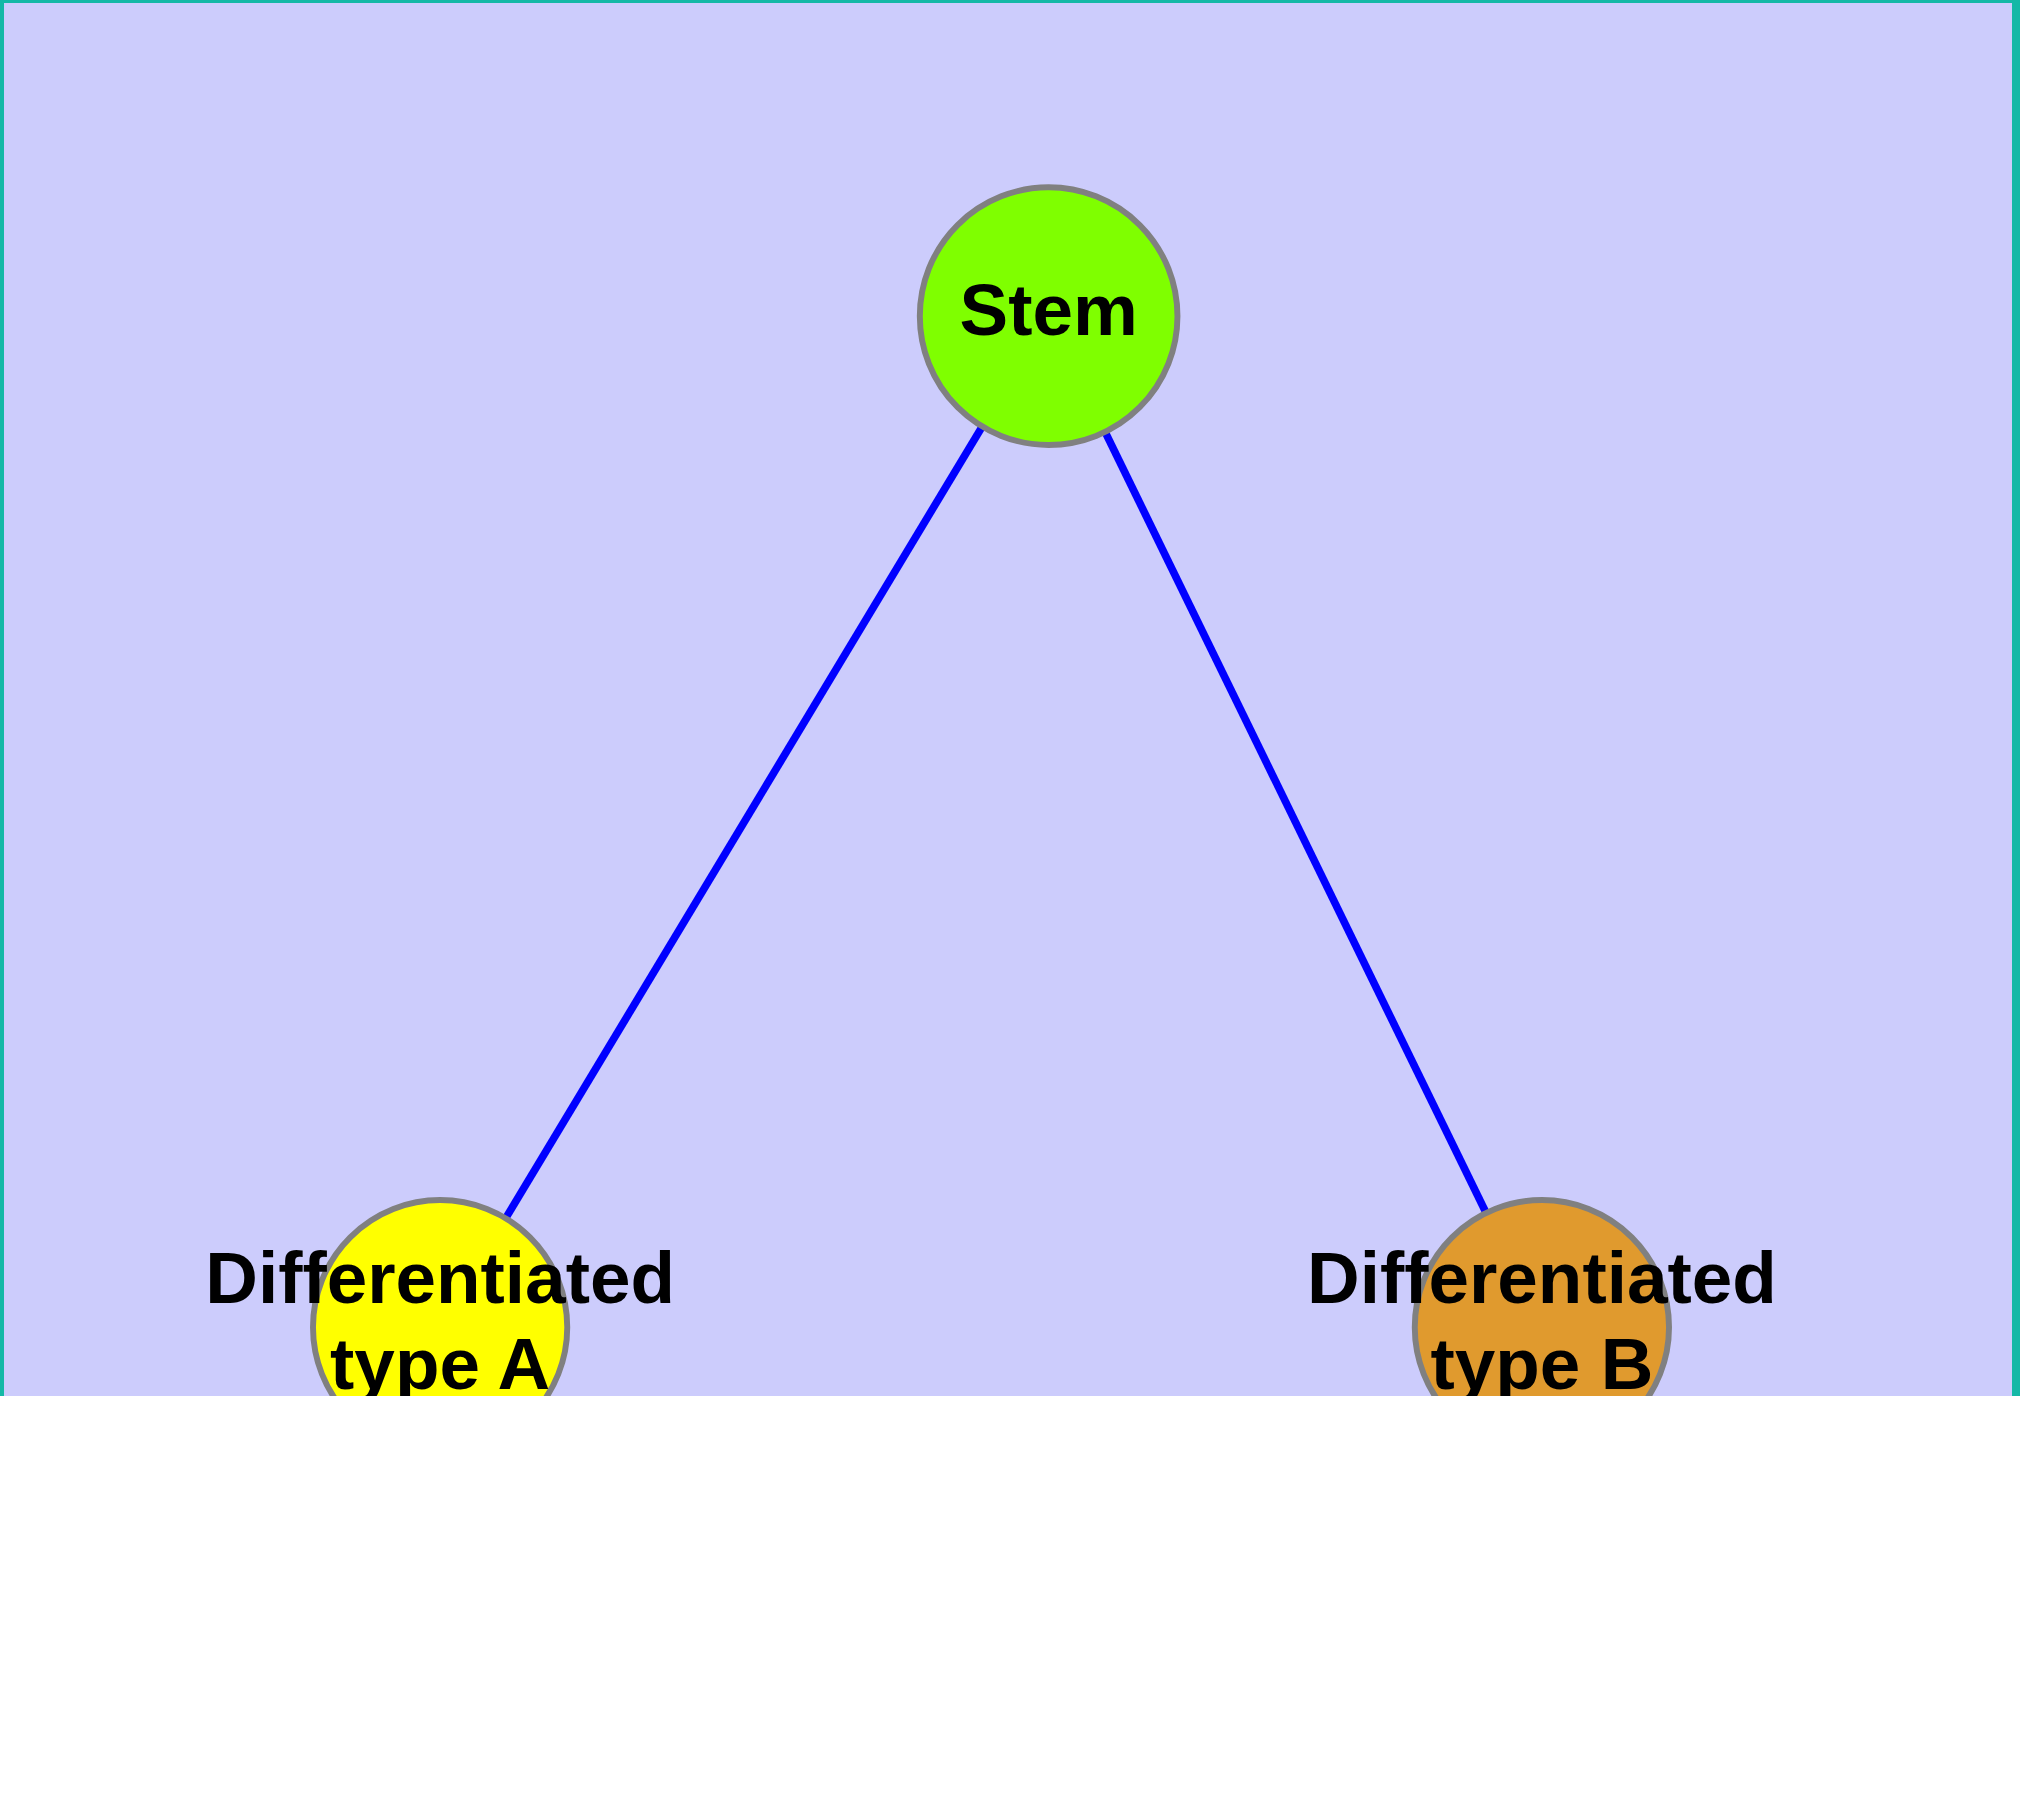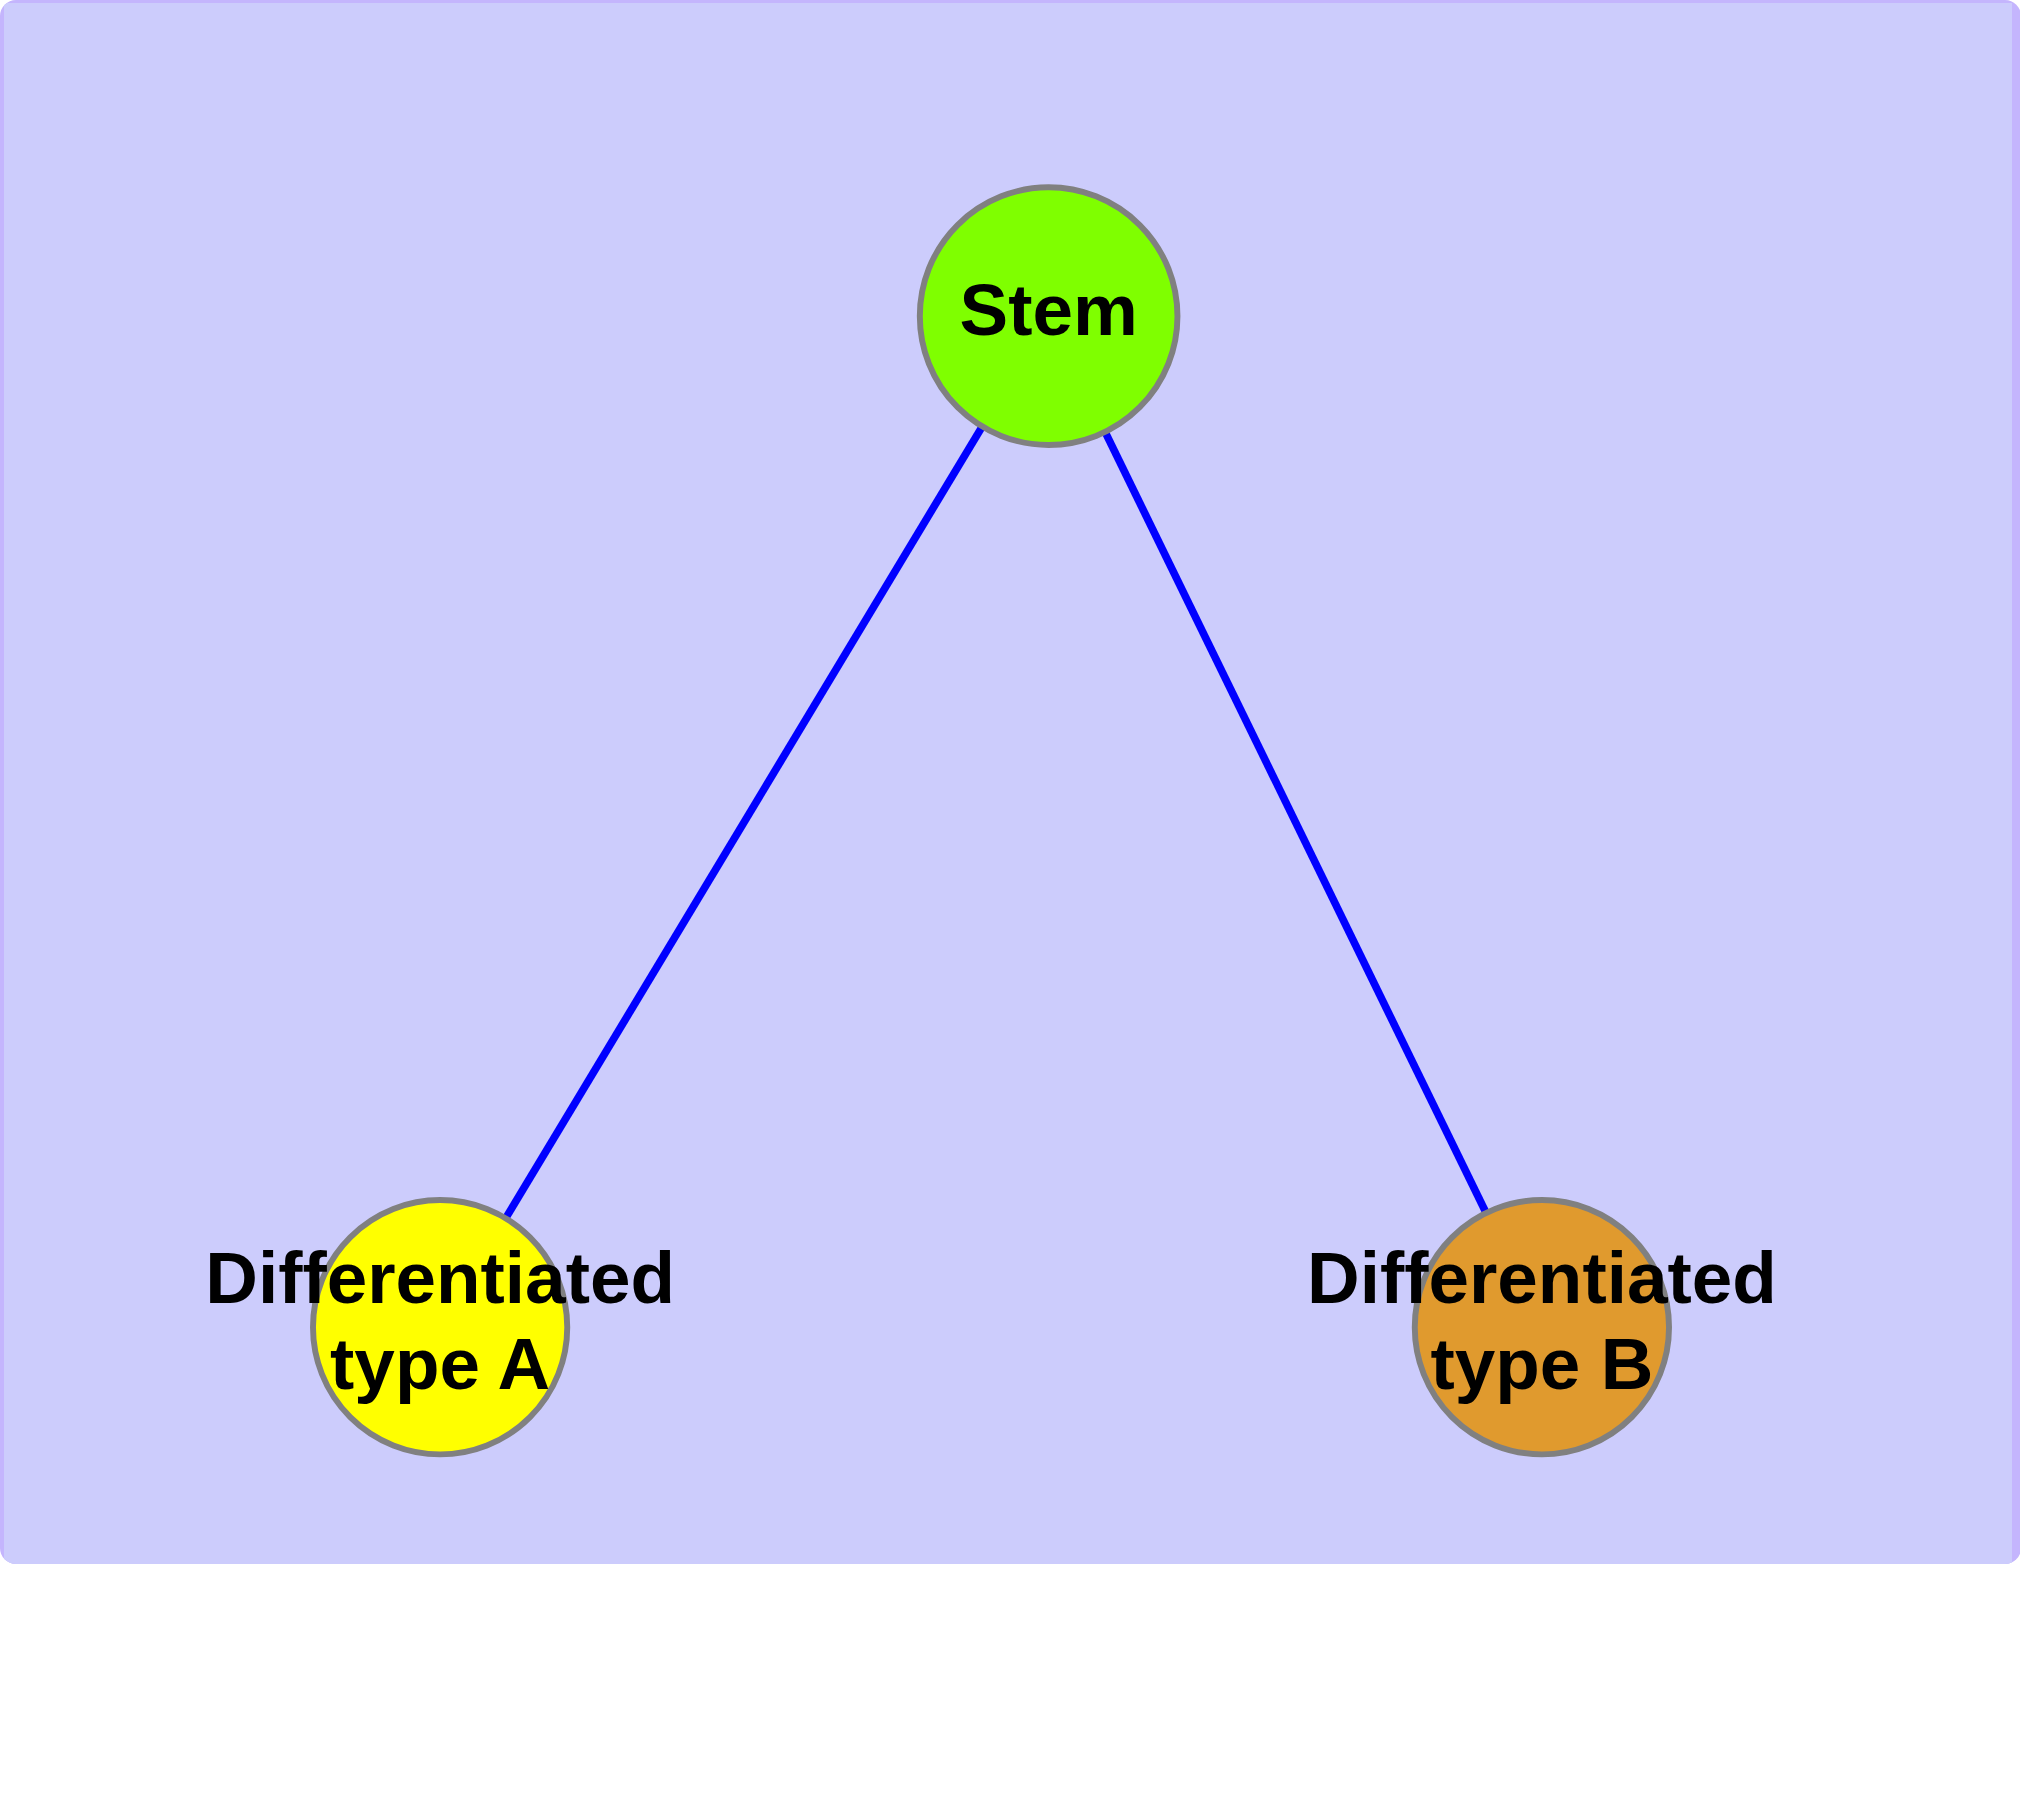--- a/index.html
+++ b/index.html
@@ -4,25 +4,24 @@
 <title>Cell Differentiation Graph</title>
 <style>
   html, body {
     margin: 0;
     padding: 0;
     background: #ffffff;
   }
   #canvas {
     position: relative;
     width: 2021px;
-    height: 1564px;
-    background: #c4b5fd;
+    height: 1396px;
+    background: #14b8a6;
     overflow: hidden;
     font-family: "Liberation Sans", "DejaVu Sans", sans-serif;
-    border-radius: 16px;
   }
   #plot-area {
     position: absolute;
     left: 4.2px;
     top: 3.4px;
     width: 2008px;
     height: 1809px;
     background: #ccccfc;
   }
   #graph-svg {

